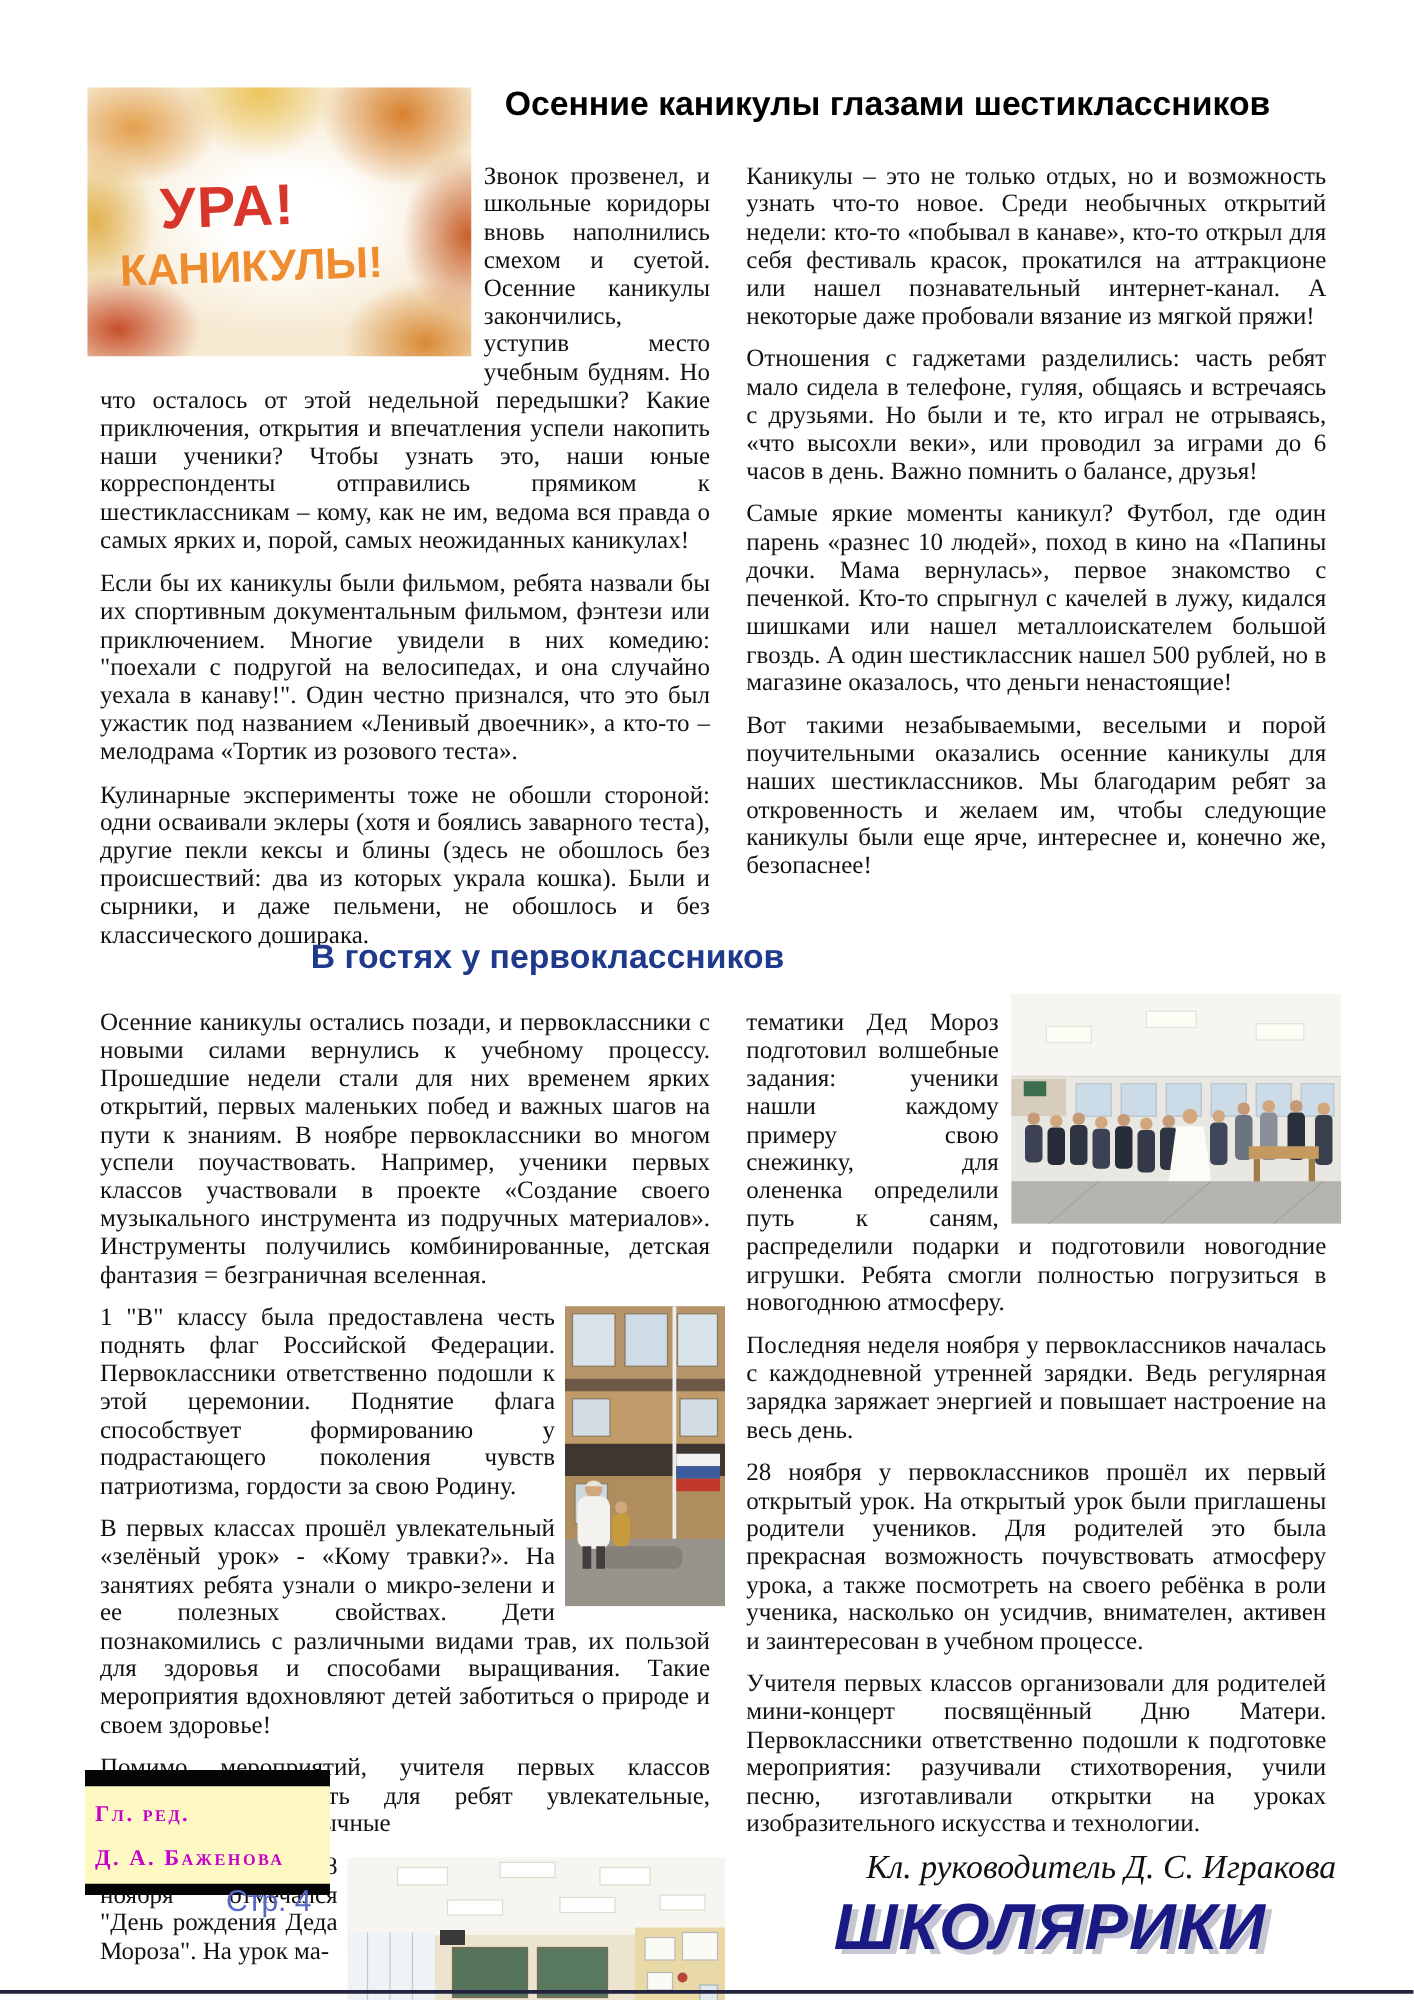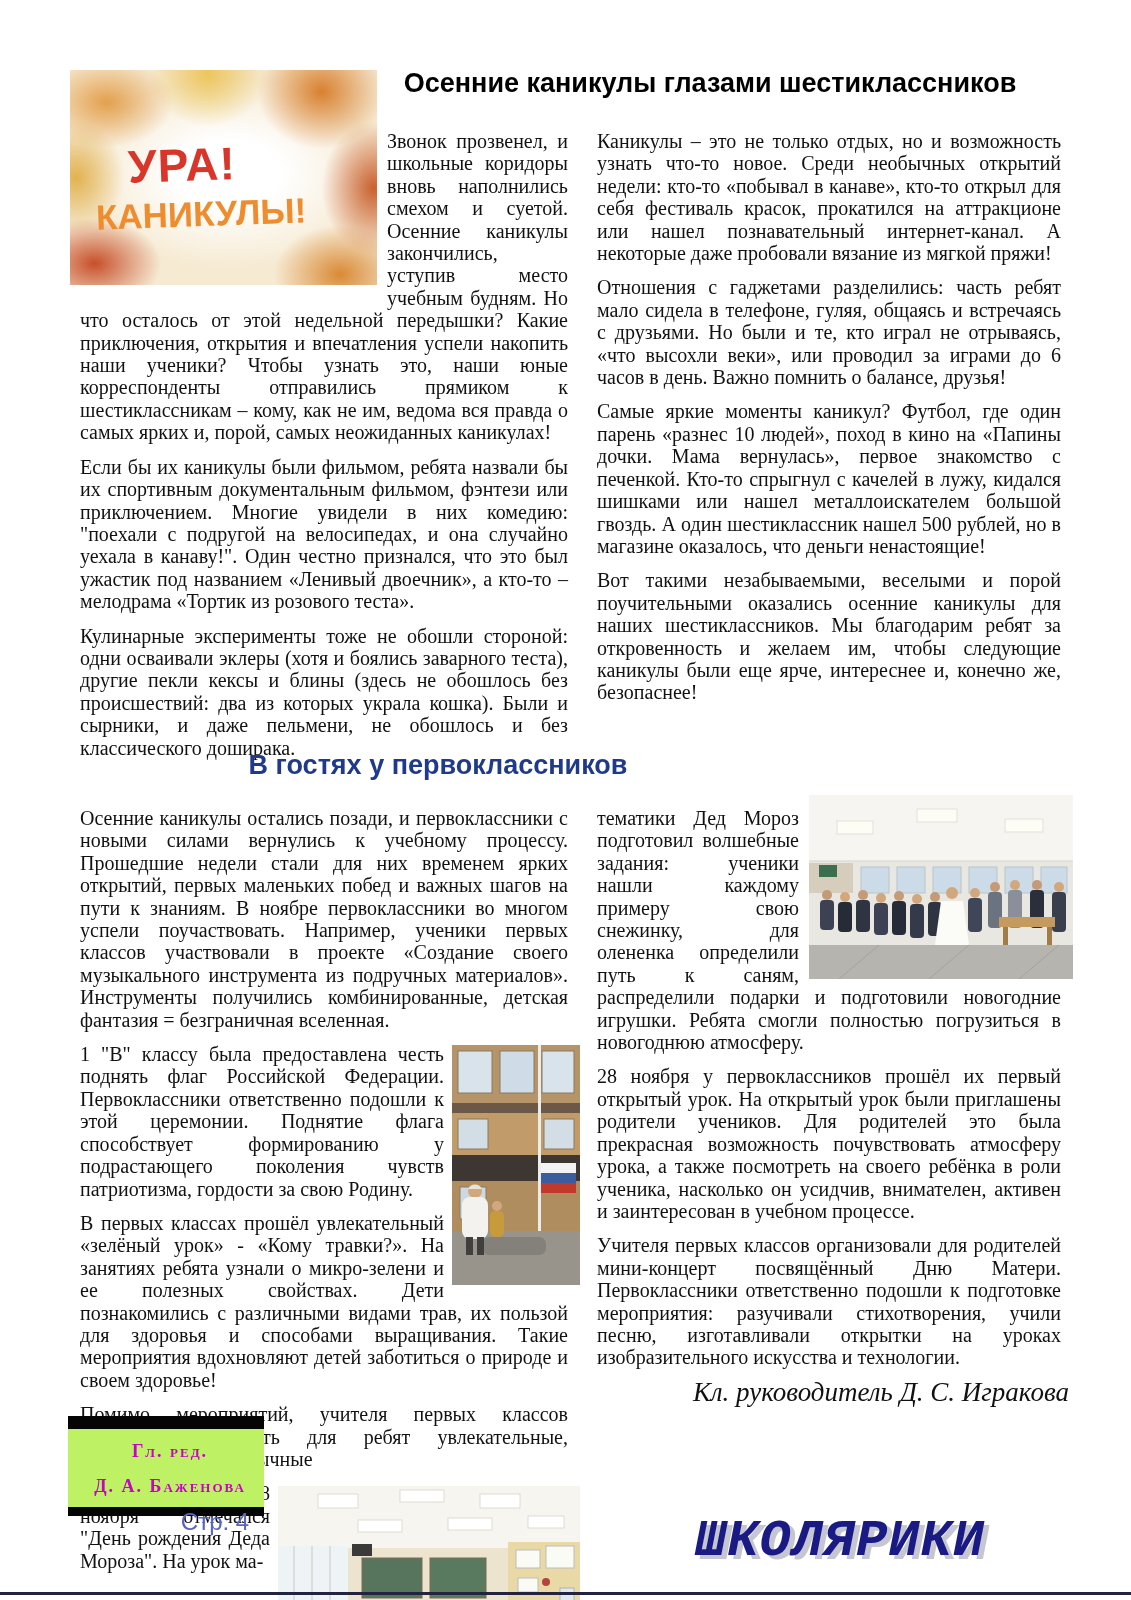--- a/index.html
+++ b/index.html
@@ -54,35 +54,35 @@
   .photo-classroom{float:right;width:302px;height:214px;margin:4px 0 4px 8px;}
   .photo-hall{float:right;width:264px;height:184px;margin:0 0 6px 10px;}
   .photo svg{display:block;width:100%;height:100%;}
   
   .signature{
     text-align:right;font-style:italic;font-size:27px;margin-top:6px;padding-right:4px;
   }
   
   .editor-box{
     position:absolute;left:68px;top:1416px;width:196px;
-    border-top:13px solid #050505;border-bottom:9px solid #050505;background:#bef264;text-align:center;
+    border-top:13px solid #050505;border-bottom:9px solid #050505;background:#fef9c3;
   }
   .editor-line{
     font-variant:small-caps;font-weight:bold;letter-spacing:2px;
     font-size:18px;color:#c800c8;margin:12px 0 10px 8px;
   }
   .editor-line + .editor-line{margin-top:14px;}
   
   .page-number{
     position:absolute;left:150px;top:1508px;width:130px;text-align:center;
     font-family:"Liberation Sans",sans-serif;font-size:24px;color:#5766c5;
   }
   .masthead{
     position:absolute;left:595px;top:1512px;width:490px;text-align:center;
-    font-family:Liberation Mono, monospace;font-weight:bold;font-style:italic;
+    font-family:Liberation Sans, sans-serif;font-weight:bold;font-style:italic;
     font-size:52px;letter-spacing:1px;color:#1a1a85;
     text-shadow:5px 4px 0 #c6c6d2;white-space:nowrap;
   }
   .bottom-rule{position:absolute;left:0;top:1592px;width:1131px;height:3px;background:#23233f;}
 </style>
 </head>
 <body>
 
 <div class="page">
 
@@ -253,20 +253,21 @@
         <rect x="190" y="122" width="56" height="10" fill="#c59a5f"></rect>
         <rect x="194" y="132" width="5" height="20" fill="#a07c46"></rect>
         <rect x="238" y="132" width="5" height="20" fill="#a07c46"></rect>
         <rect y="150" width="264" height="34" fill="#b6b4ae"></rect>
         <line x1="30" y1="184" x2="70" y2="150" stroke="#a5a39d"></line>
         <line x1="120" y1="184" x2="160" y2="150" stroke="#a5a39d"></line>
         <line x1="210" y1="184" x2="250" y2="150" stroke="#a5a39d"></line>
       </svg>
     </div>
     <p>тематики Дед Мороз подготовил волшебные задания: ученики нашли каждому примеру свою снежинку, для олененка определили путь к саням, распределили подарки и подготовили новогодние игрушки. Ребята смогли полностью погрузиться в новогоднюю атмосферу.</p>
+    <p>Последняя неделя ноября у первоклассников началась с каждодневной утренней зарядки. Ведь регулярная зарядка заряжает энергией и повышает настроение на весь день.</p>
     <p>28 ноября у первоклассников прошёл их первый открытый урок. На открытый урок были приглашены родители учеников. Для родителей это была прекрасная возможность почувствовать атмосферу урока, а также посмотреть на своего ребёнка в роли ученика, насколько он усидчив, внимателен, активен и заинтересован в учебном процессе.</p>
     <p>Учителя первых классов организовали для родителей мини-концерт посвящённый Дню Матери. Первоклассники ответственно подошли к подготовке мероприятия: разучивали стихотворения, учили песню, изготавливали открытки на уроках изобразительного искусства и технологии.</p>
     <div class="signature">Кл. руководитель Д. С. Игракова</div>
   </div>
 
   <div class="editor-box">
     <div class="editor-line">Гл. ред.</div>
     <div class="editor-line">Д. А. Баженова</div>
   </div>
 

